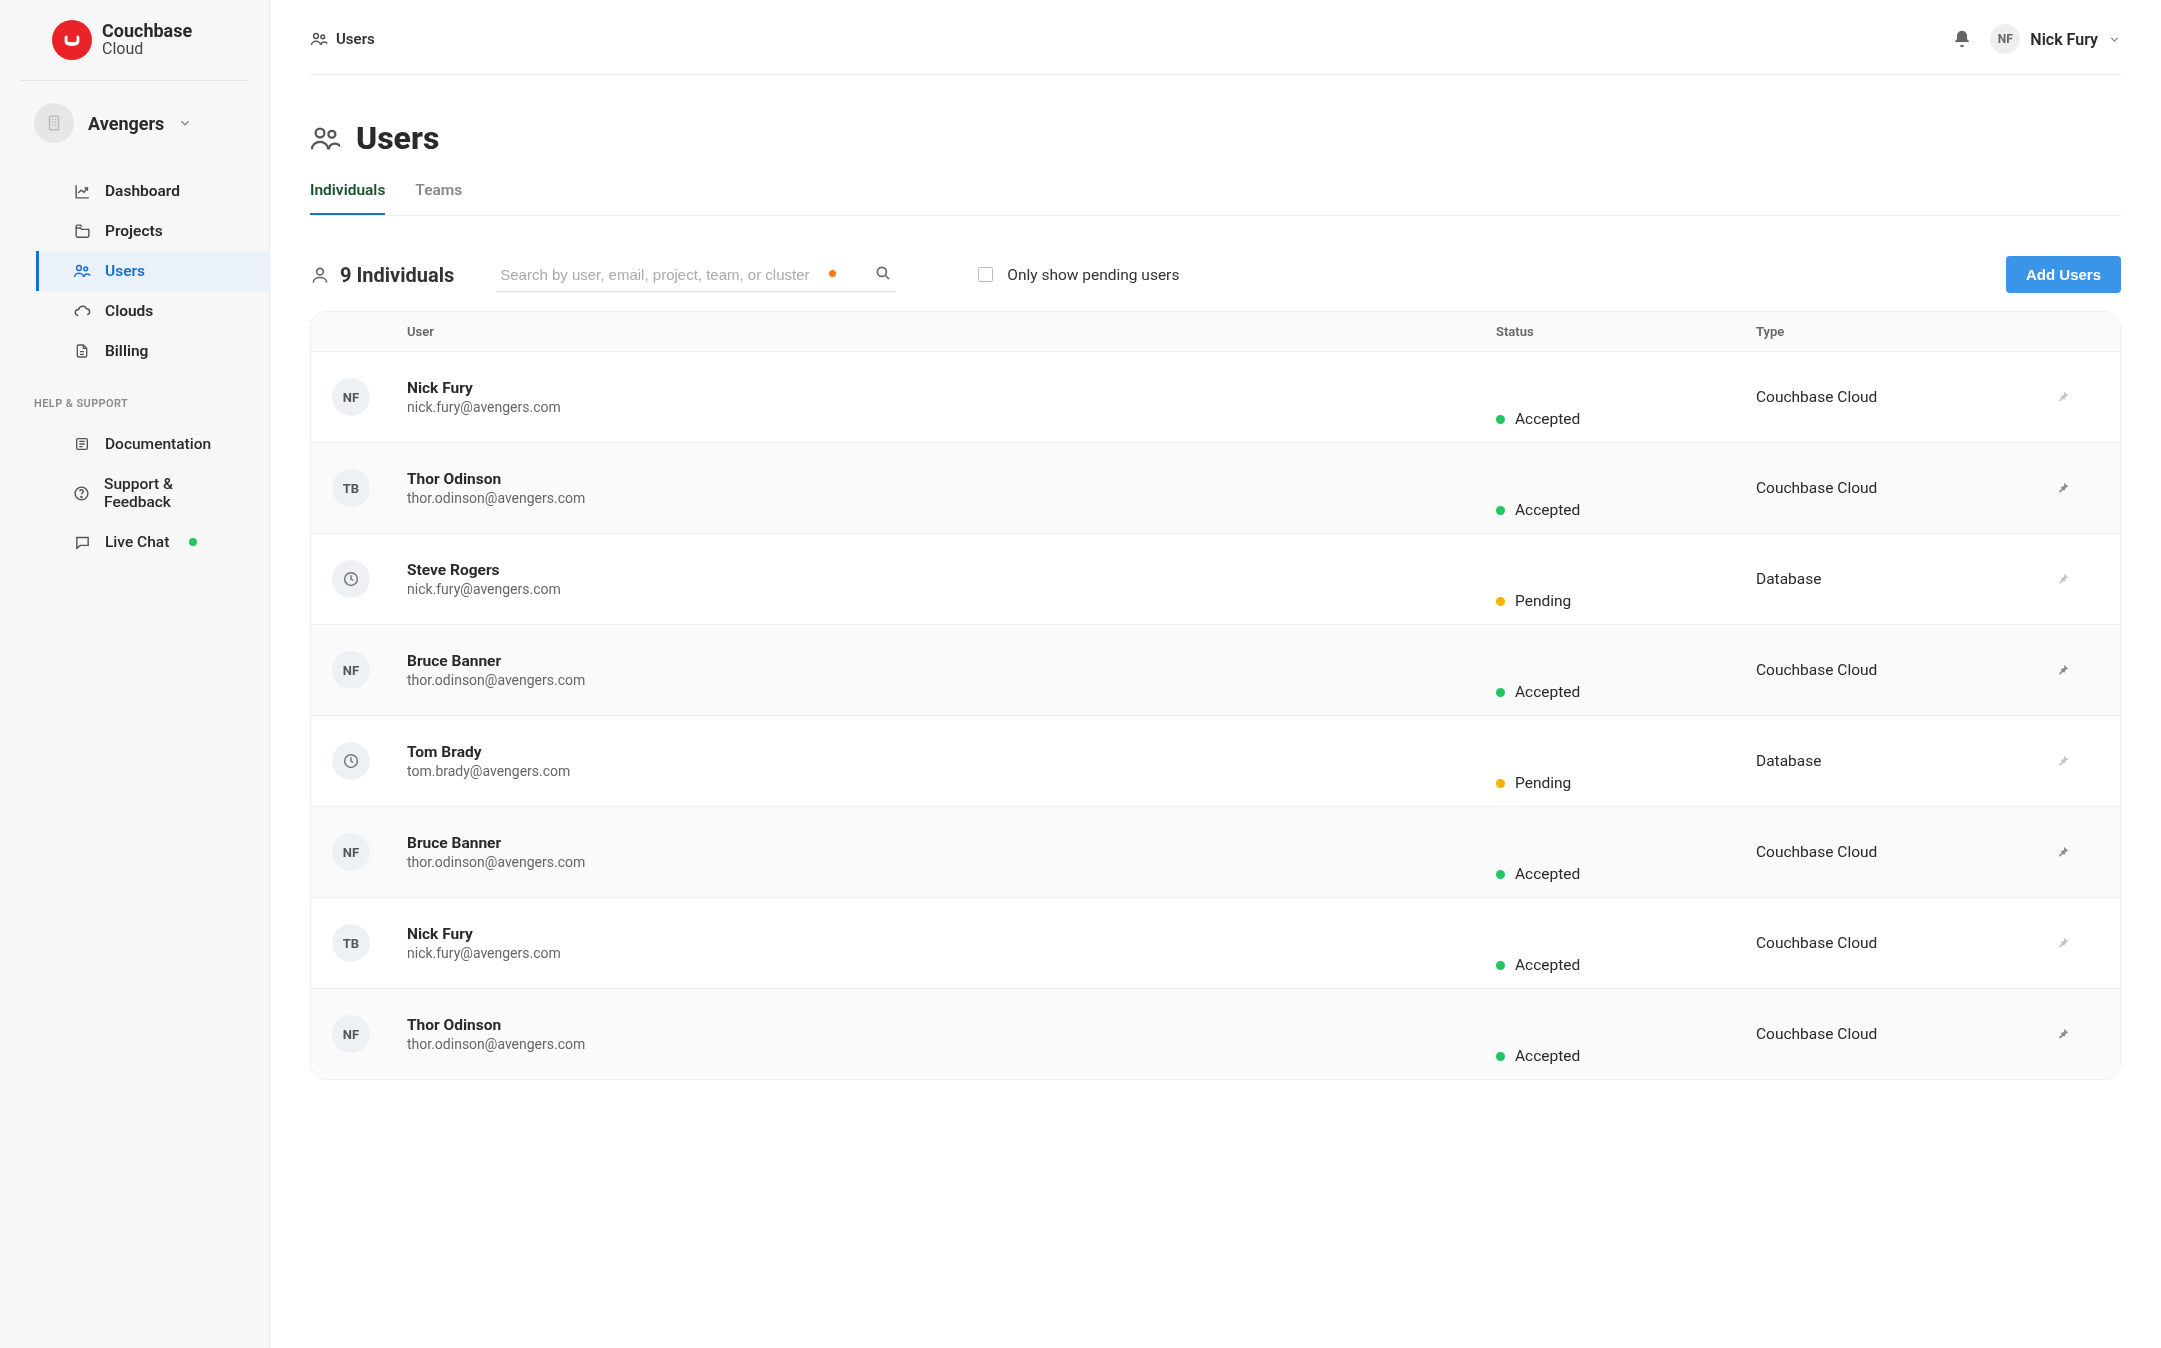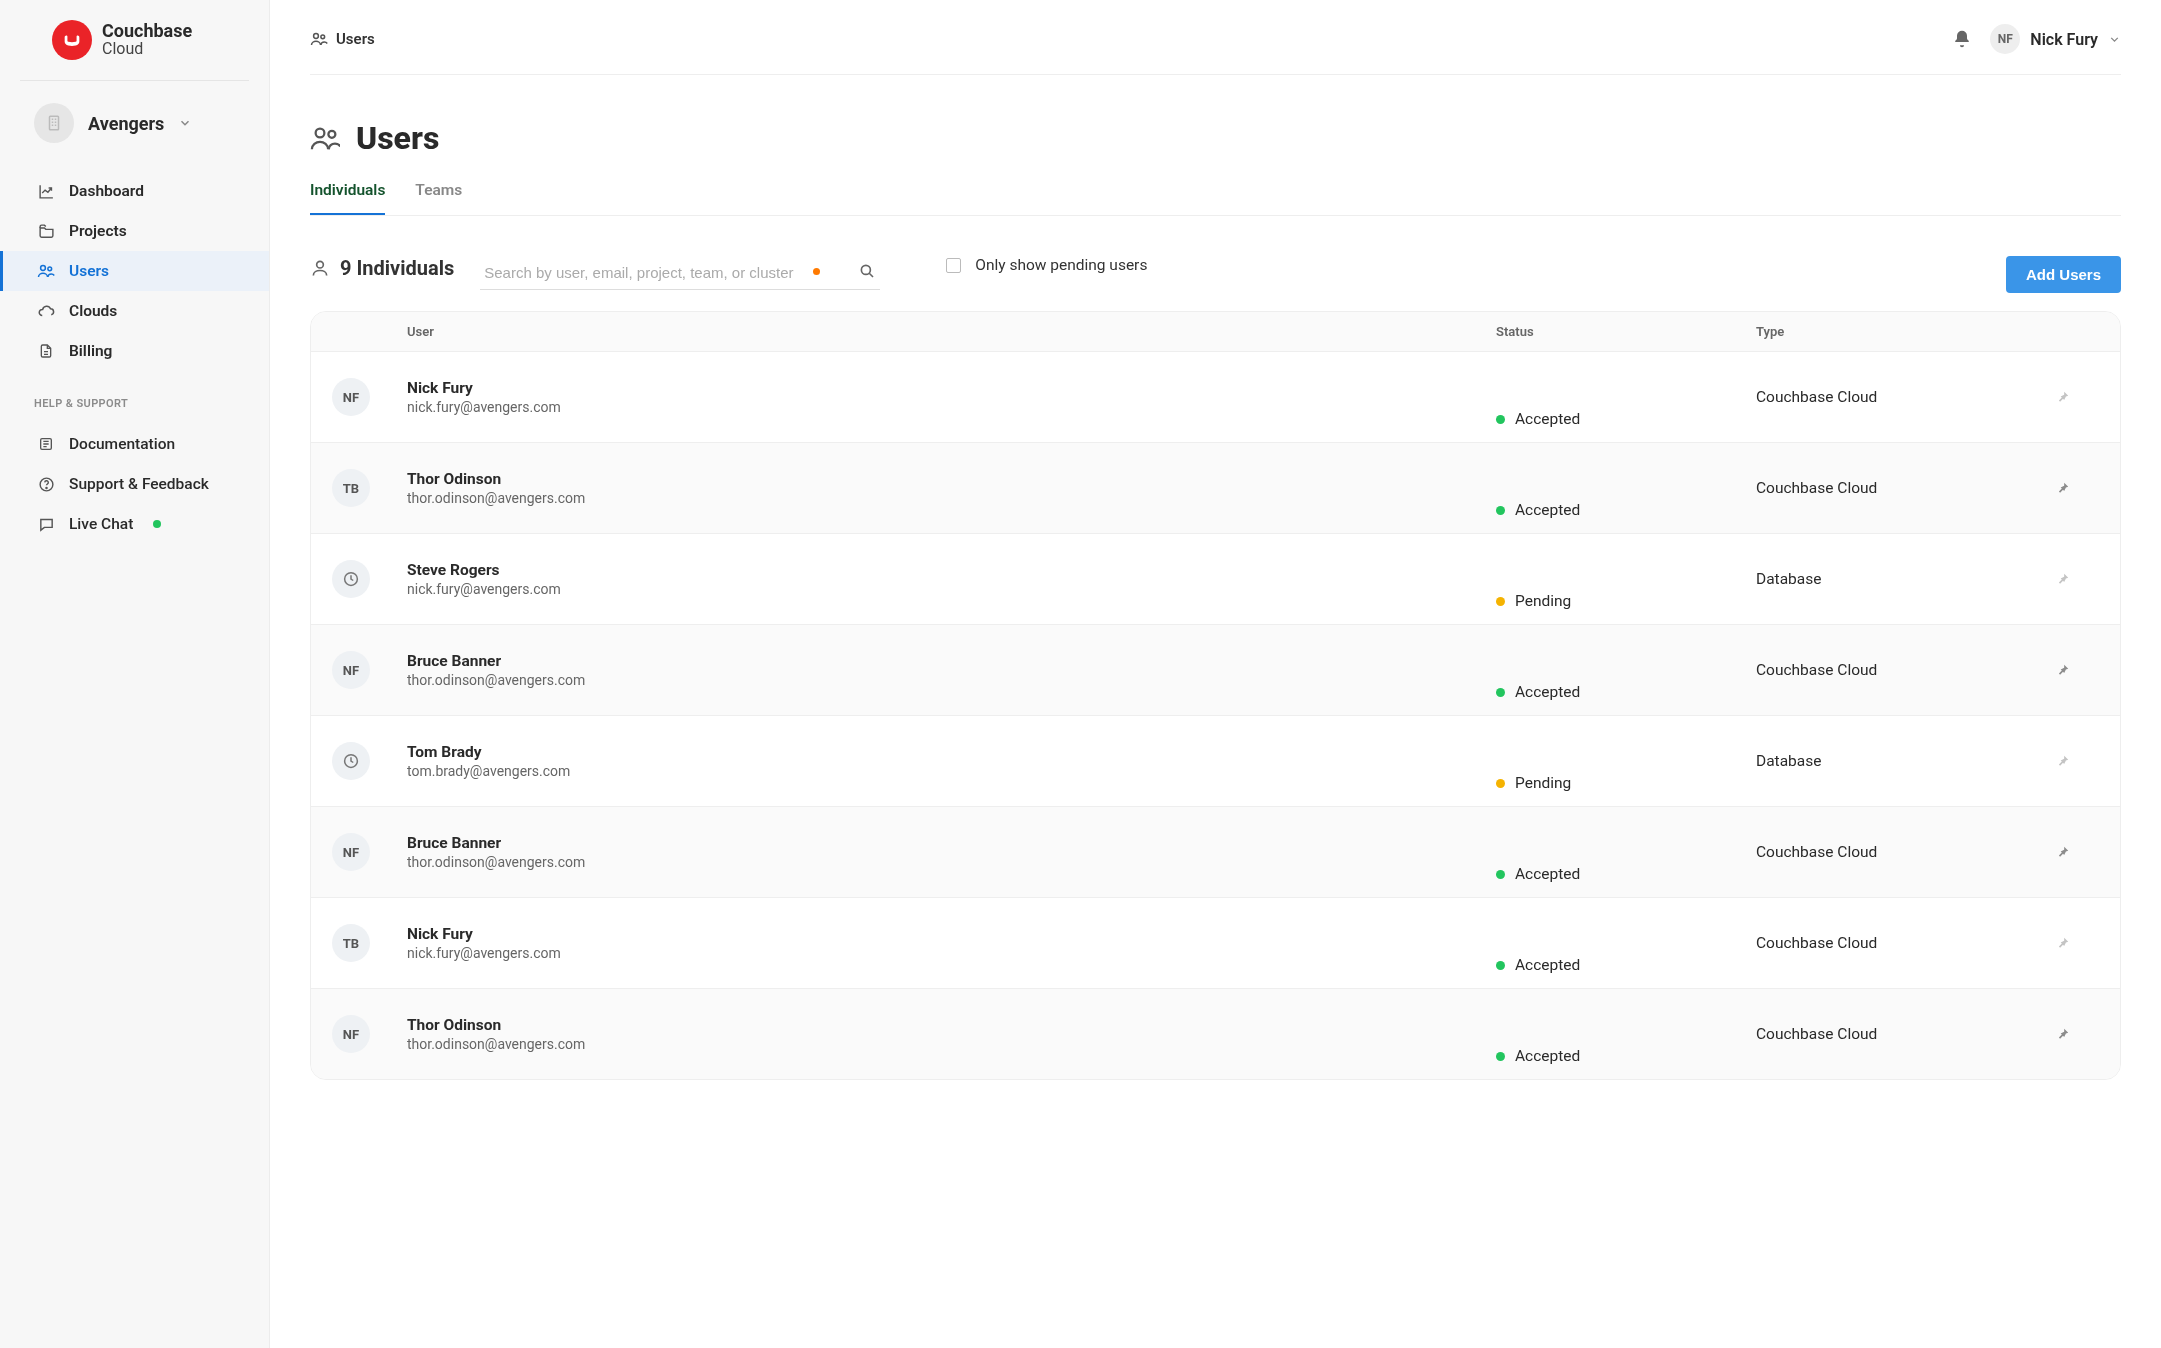--- a/index.html
+++ b/index.html
@@ -47,21 +47,21 @@
   }
   .org-avatar {
     width: 40px; height: 40px; border-radius: 50%;
     background: #e6e6e6;
     display:flex;align-items:center;justify-content:center;
     color:#bdbdbd; font-size:20px;
   }
   .org-name { font-weight: 700; font-size: 18px; }
   .chev { color: #888; }
 
-  .nav { padding-top: 6px; }
+  .nav { padding-top: 6px; margin-left: 36px; }
   .nav-item {
     display: flex; align-items: center;
     gap: 14px;
     padding: 11px 34px;
     font-size: 15.5px;
     font-weight: 600;
     color: #2a2a2a;
     cursor: pointer;
     border-left: 3px solid transparent;
   }
@@ -97,21 +97,21 @@
   .avatar-sm { width:30px;height:30px;border-radius:50%;background:#eee;display:flex;align-items:center;justify-content:center;font-size:12px;font-weight:700;color:#666; }
 
   .page-title-row { display:flex; align-items:center; gap:16px; padding: 44px 0 18px 0;}
   .page-title-row h1 { font-size: 32px; font-weight: 800; }
   .page-title-row .title-ic { color:#555; }
 
   .tabs { border-bottom: 1px solid #eee; display:flex; gap:30px; }
   .tab { padding: 6px 0 14px 0; font-size:15.5px; font-weight:600; color:#888; cursor:pointer; border-bottom:2px solid transparent;}
   .tab.active { color:#14532d; border-bottom-color:#1472d6; }
 
-  .toolbar { display:flex; align-items:flex-start; padding: 40px 0 18px 0; gap: 26px; }
+  .toolbar { display:flex; align-items:center; padding: 40px 0 18px 0; gap: 42px; }
   .count-block { display:flex; align-items:center; gap:10px; font-size:20px; font-weight:700; color:#333;}
   .count-block .ic{color:#666;}
   .search-wrap { position:relative; flex:0 0 400px; }
   .search-input {
     width: 100%; border:none; border-bottom:1px solid #ddd;
     padding: 8px 36px 8px 4px; font-size:15px; outline:none;
   }
   .search-input::placeholder{color:#aaa;}
   .search-ic { position:absolute; right:4px; top:6px; color:#666; }
   .orange-dot{ position:absolute; right:60px; top:12px; width:7px;height:7px;border-radius:50%;background:#ff7a00;}

